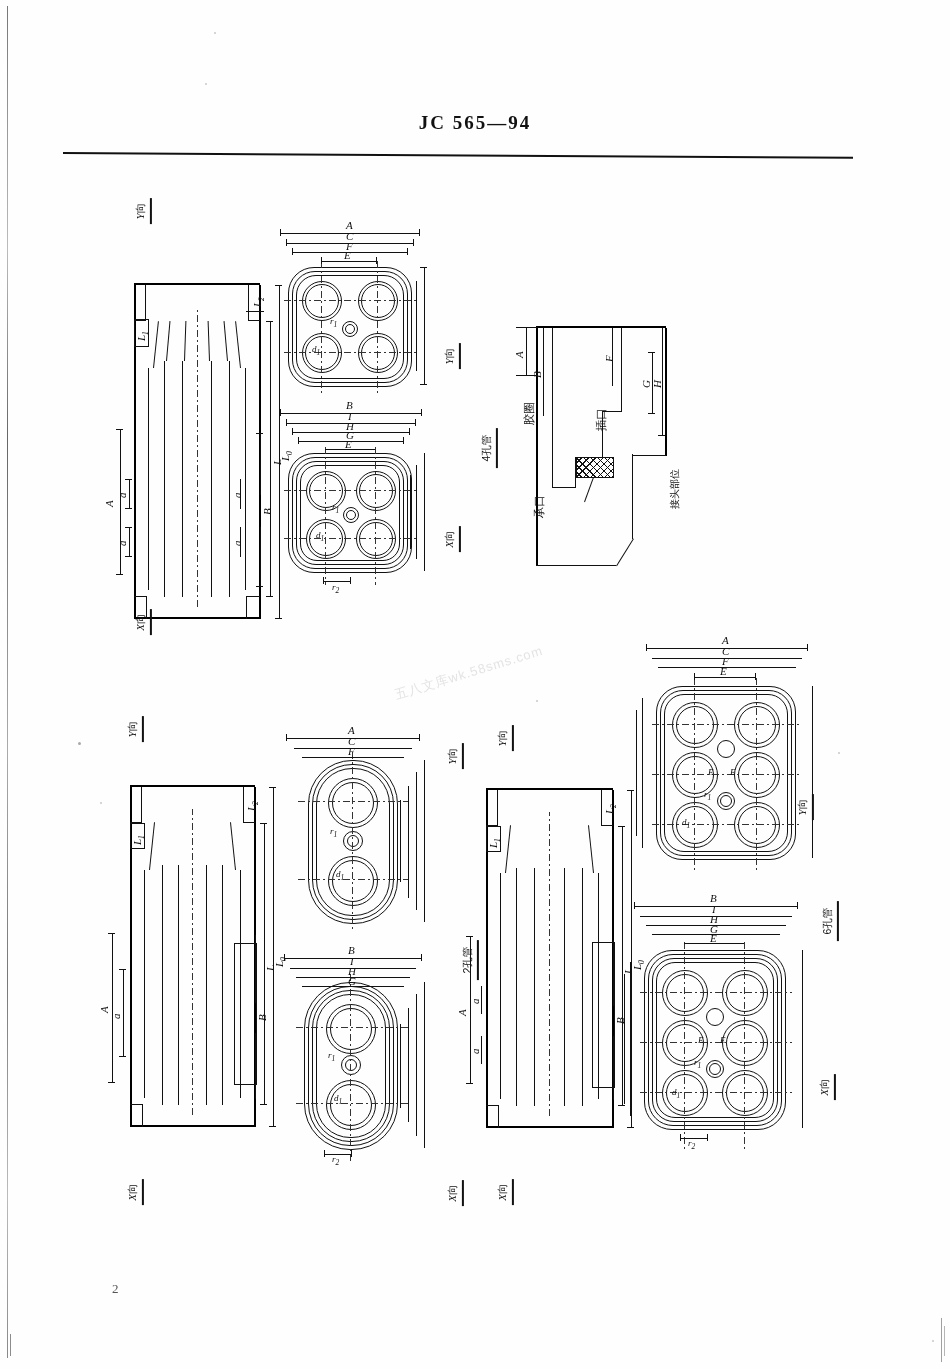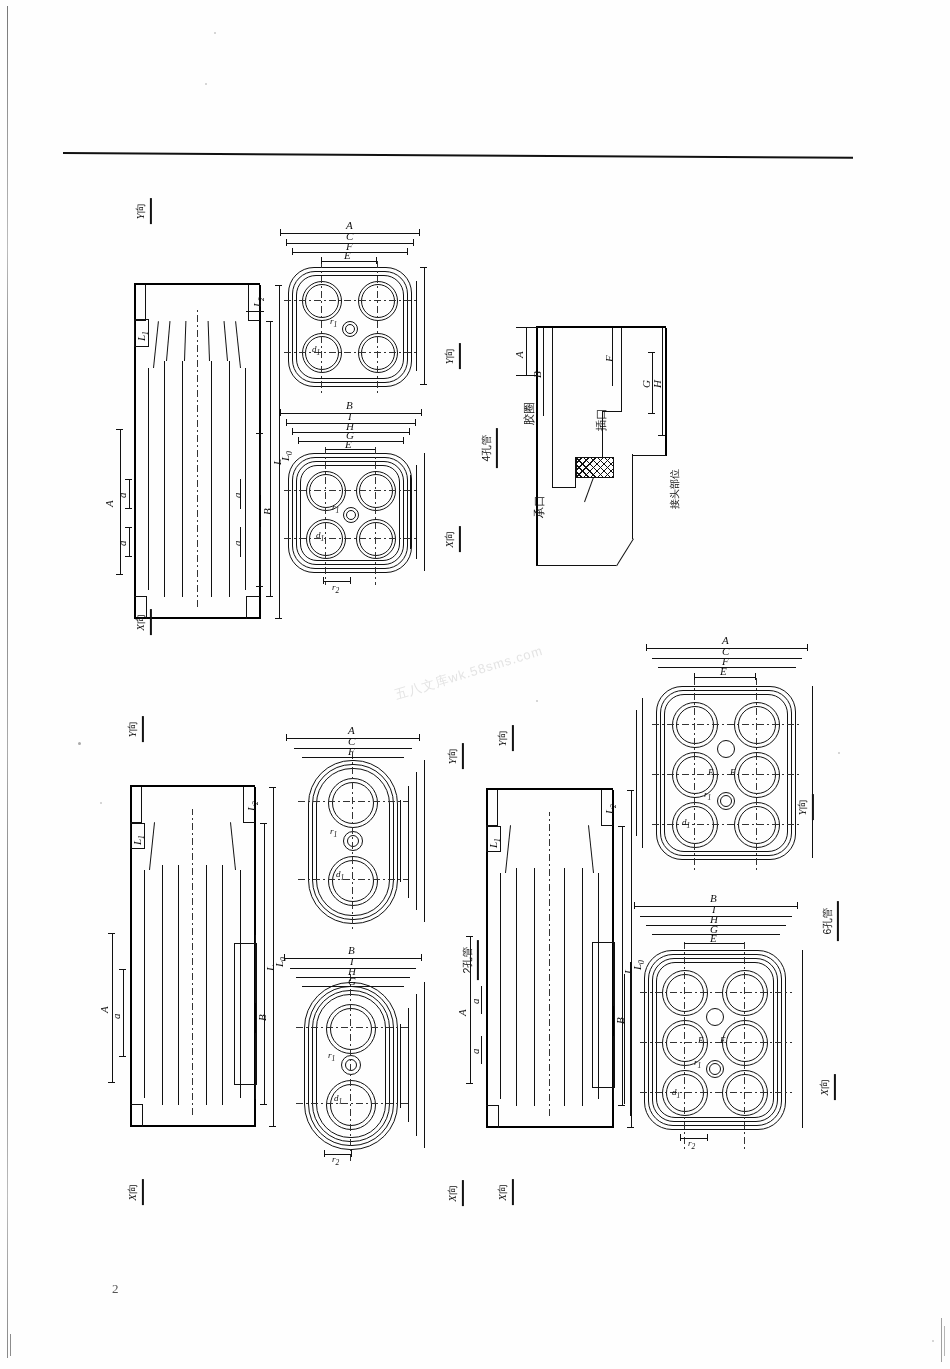--- a/index.html
+++ b/index.html
@@ -88,20 +88,21 @@
   <div class="scanedge rtop"></div>
 
   <div class="speck" style="left:214px;top:32px;width:2px;height:2px;"></div>
   <div class="speck" style="left:205px;top:83px;width:2px;height:2px;"></div>
   <div class="speck" style="left:78px;top:742px;width:3px;height:3px;background:#aaa;"></div>
   <div class="speck" style="left:100px;top:802px;width:2px;height:2px;"></div>
   <div class="speck" style="left:838px;top:752px;width:2px;height:2px;"></div>
   <div class="speck" style="left:932px;top:1340px;width:2px;height:2px;"></div>
   <div class="speck" style="left:536px;top:700px;width:2px;height:2px;"></div>
 
+  <div id="doc-title">JC 565—94</div>
   <div id="title-rule"></div>
   <div id="watermark">五八文库wk.58sms.com</div>
   <div id="page-number">2</div>
 
   <div class="fig rot" style="left:112px;top:637px;transform:rotate(-90deg);width:420px;height:170px;">
 
     <div class="ln hl thick" style="left:18px;top:22px;width:334px;"></div>
     <div class="ln hl thick" style="left:18px;top:147px;width:334px;"></div>
     <div class="ln vl thick" style="left:18px;top:22px;height:126px;"></div>
     <div class="ln vl thick" style="left:352px;top:22px;height:126px;"></div>

